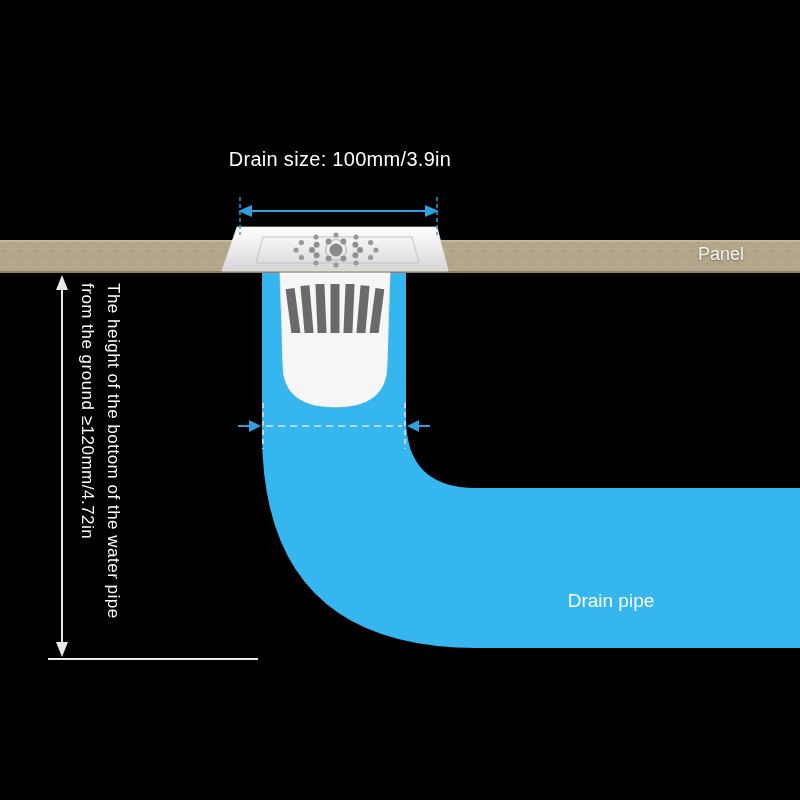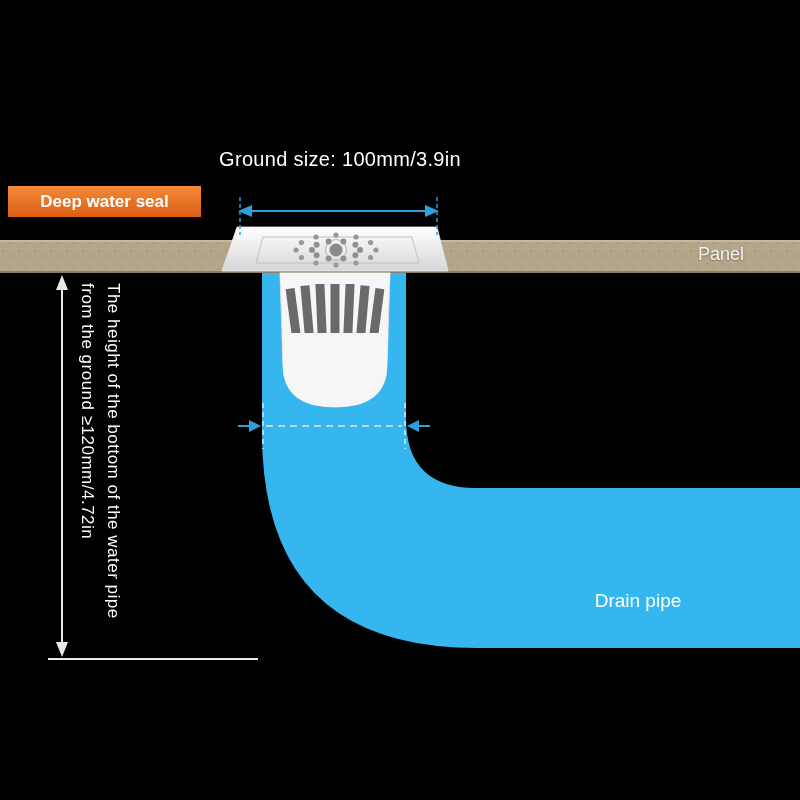--- a/index.html
+++ b/index.html
@@ -24,21 +24,21 @@
     left: 8px; top: 186px; width: 193px; height: 31px;
     background: linear-gradient(#f58a38, #db5e15);
     color: #fff; font-size: 17px; font-weight: bold;
     text-align: center; line-height: 31px;
   }
   .ground-label {
     right: 56px; top: 244px; font-size: 18px; color: #f4f2ec;
     text-shadow: 0 1px 2px rgba(0,0,0,.4);
   }
   .diameter-label { left: 428px; top: 384px; font-size: 19px; }
-  .drain-pipe-label { left: 563px; top: 590px; width: 150px; text-align: center; font-size: 19px; }
+  .drain-pipe-label { left: 536px; top: 590px; width: 150px; text-align: center; font-size: 19px; }
 
   .height-label {
     position: absolute; left: 74px; top: 283px; height: 372px;
     writing-mode: vertical-rl; text-orientation: mixed;
     font-size: 17px; line-height: 26px; letter-spacing: .5px;
     white-space: normal;
   }
   .height-label span { display: block; }
 </style>
 </head>
@@ -143,23 +143,22 @@
       <line x1="266" y1="426" x2="402" y2="426" stroke="#e3e3e3" stroke-width="1.5" stroke-dasharray="7 5"></line>
       <line x1="263" y1="403" x2="263" y2="449" stroke="#e3e3e3" stroke-width="1.5" stroke-dasharray="5 4"></line>
       <line x1="405" y1="403" x2="405" y2="449" stroke="#e3e3e3" stroke-width="1.5" stroke-dasharray="5 4"></line>
       <line x1="238" y1="426" x2="251" y2="426" stroke="#2f9fdd" stroke-width="2"></line>
       <polygon points="261,426 249,420 249,432" fill="#2f9fdd"></polygon>
       <line x1="417" y1="426" x2="430" y2="426" stroke="#2f9fdd" stroke-width="2"></line>
       <polygon points="407,426 419,420 419,432" fill="#2f9fdd"></polygon>
     </g>
   </svg>
 
-  <div class="txt panel-size-label">Ground size: 100mm/3.9in</div>
+  <div class="txt panel-size-label">Drain size: 100mm/3.9in</div>
 
-  <div class="txt seal-label">Deep water seal</div>
 
   <div class="txt ground-label">Panel</div>
 
 
   <div class="txt drain-pipe-label">Drain pipe</div>
 
   <div class="height-label">
     <span>The height of the bottom of the water pipe</span>
     <span>from the ground ≥120mm/4.72in</span>
   </div>

